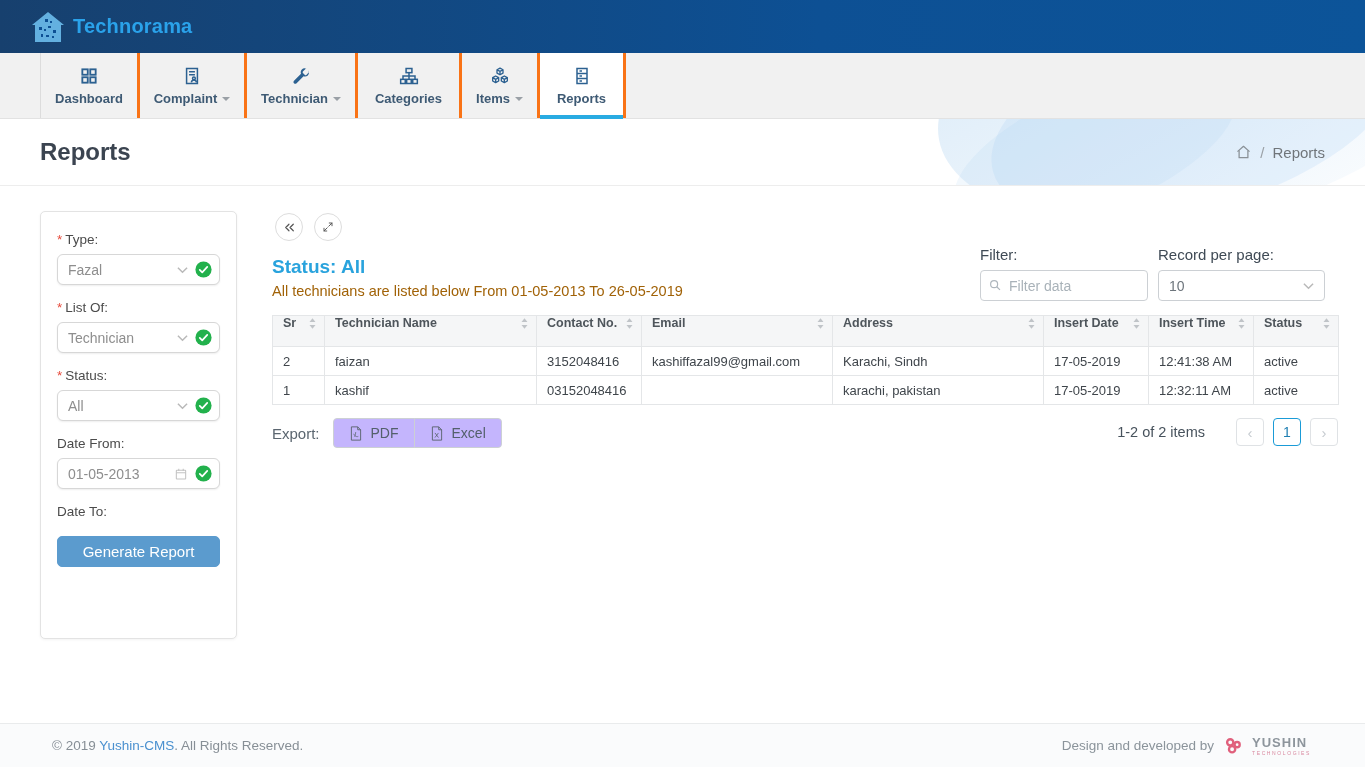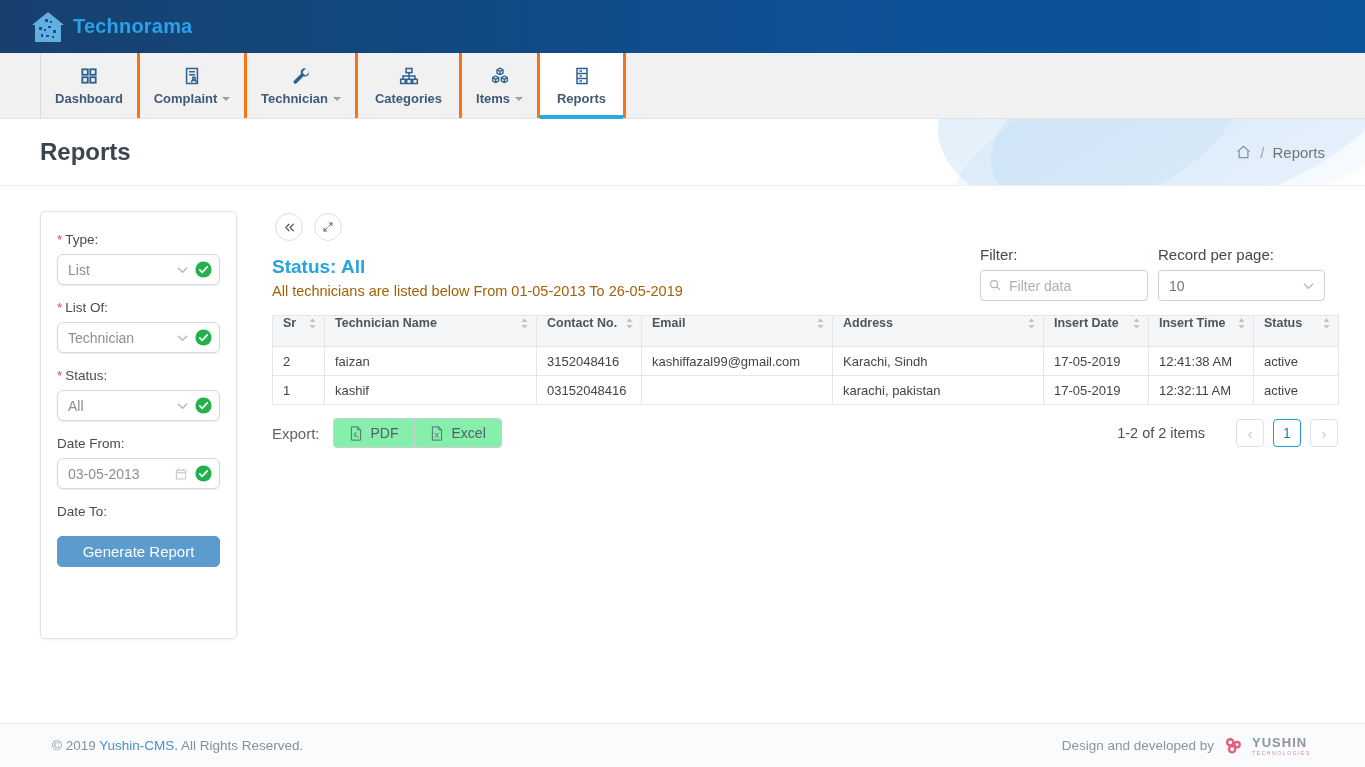--- a/index.html
+++ b/index.html
@@ -86,25 +86,25 @@
   .rpp-select .f-val { flex:1; font-size:14px; color:#6d757c; }
 
   
   table.report { position:absolute; top:129px; left:0; width:1066px; border-collapse:collapse; table-layout:fixed; }
   .report th, .report td { border:1px solid #e4e6e8; font-weight:normal; }
   .report th { background:#f5f6f7; height:30px; padding:0 8px 16px 10px; font-size:12.5px; font-weight:bold; color:#4e555b; cursor:pointer; }
   .th-inner { display:flex; align-items:center; justify-content:space-between; gap:4px; }
   .report td { height:29px; padding:0 10px; font-size:13px; color:#3f454b; background:#fff; }
 
   
-  .bottom-row { position:absolute; top:232px; left:0; width:1066px; display:flex; align-items:center; justify-content:space-between; }
+  .bottom-row { position:absolute; top:232px; left:0; width:1066px; display:flex; align-items:flex-start; justify-content:space-between; }
   .export-group { display:flex; align-items:center; gap:13px; }
   .export-label { font-size:15px; color:#5b6670; }
   .btn-group { display:flex; }
-  .exp-btn { height:30px; display:flex; align-items:center; gap:8px; padding:8px 15px; background:#86efac;
+  .exp-btn { height:30px; display:flex; align-items:center; gap:8px; padding:8px 15px; background:#c4b5fd;
     border:1px solid #ccd0d4; font-size:14px; color:#53606b; font-family:inherit; cursor:pointer; }
   .exp-btn:first-child { border-radius:4px 0 0 4px; }
   .exp-btn:last-child { border-radius:0 4px 4px 0; margin-left:-1px; }
   .pag-group { display:flex; align-items:center; gap:9px; }
   .pag-summary { font-size:14.5px; color:#47525c; margin-right:22px; }
   .pag-btn { width:28px; height:28px; border-radius:4px; background:#fff; display:flex; align-items:center; justify-content:center;
     font-size:15px; font-family:inherit; }
   .pag-btn.disabled { border:1px solid #dfe2e5; color:#c6cbd0; cursor:default; }
   .pag-btn.current { border:1px solid #1a9bd7; color:#1f7fb2; font-size:14px; cursor:pointer; }
 
@@ -231,21 +231,21 @@
       <span>Reports</span>
     </div>
   </div>
 
   <div class="content">
 
     <div class="filter-card">
 
       <div class="f-label"><span class="req">*</span><span>Type:</span></div>
       <div class="f-box">
-        <span class="f-val">List</span>
+        <span class="f-val">Fazal</span>
         <span class="chev">
             <svg width="11" height="8" viewBox="0 0 12 8" fill="none" stroke="#b9b9b9" stroke-width="1.6">
               <path d="M1 1.5 l5 5 5-5"></path>
             </svg>
           </span>
         <span class="check-badge">
             <svg width="17" height="17" viewBox="0 0 20 20">
               <circle cx="10" cy="10" r="9.5" fill="#22b14c"></circle>
               <path d="M5.6 10.4 l2.9 2.9 5.9-6.4" stroke="#fff" stroke-width="2" fill="none" stroke-linecap="round" stroke-linejoin="round"></path>
             </svg>
@@ -279,21 +279,21 @@
         <span class="check-badge">
             <svg width="17" height="17" viewBox="0 0 20 20">
               <circle cx="10" cy="10" r="9.5" fill="#22b14c"></circle>
               <path d="M5.6 10.4 l2.9 2.9 5.9-6.4" stroke="#fff" stroke-width="2" fill="none" stroke-linecap="round" stroke-linejoin="round"></path>
             </svg>
           </span>
       </div>
 
       <div class="f-label">Date From:</div>
       <div class="f-box">
-        <span class="f-val">03-05-2013</span>
+        <span class="f-val">01-05-2013</span>
         <span class="chev">
             <svg width="14" height="14" viewBox="0 0 24 24" fill="none" stroke="#c3c3c3" stroke-width="1.8">
               <rect x="4" y="5.5" width="16" height="15" rx="1"></rect>
               <path d="M4 10 h16 M8.2 3.2 V7 M15.8 3.2 V7"></path>
             </svg>
           </span>
         <span class="check-badge">
             <svg width="17" height="17" viewBox="0 0 20 20">
               <circle cx="10" cy="10" r="9.5" fill="#22b14c"></circle>
               <path d="M5.6 10.4 l2.9 2.9 5.9-6.4" stroke="#fff" stroke-width="2" fill="none" stroke-linecap="round" stroke-linejoin="round"></path>

